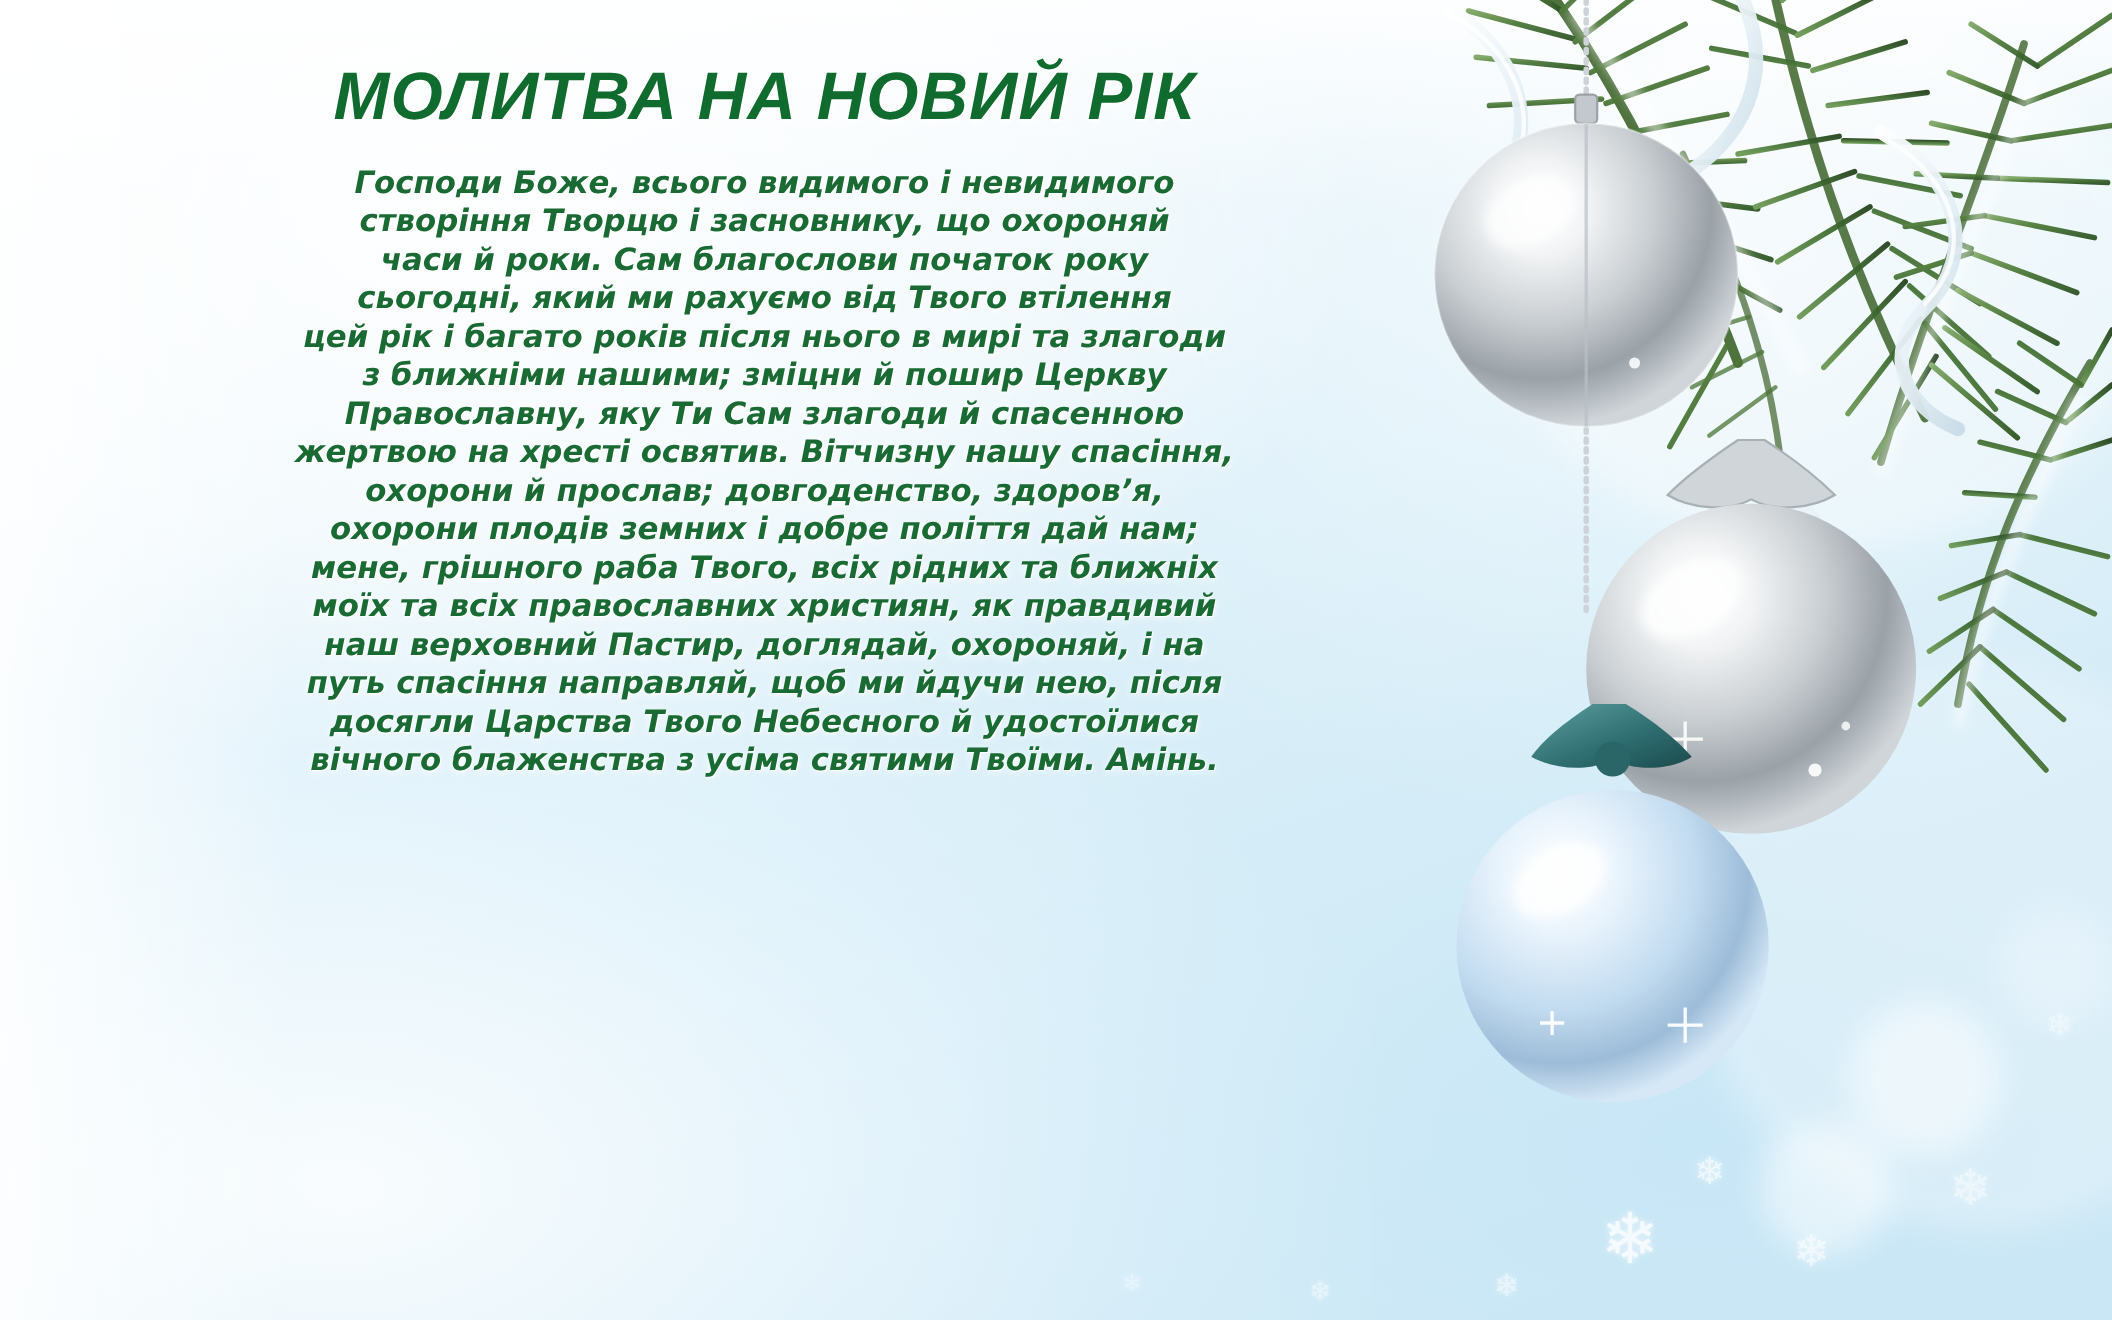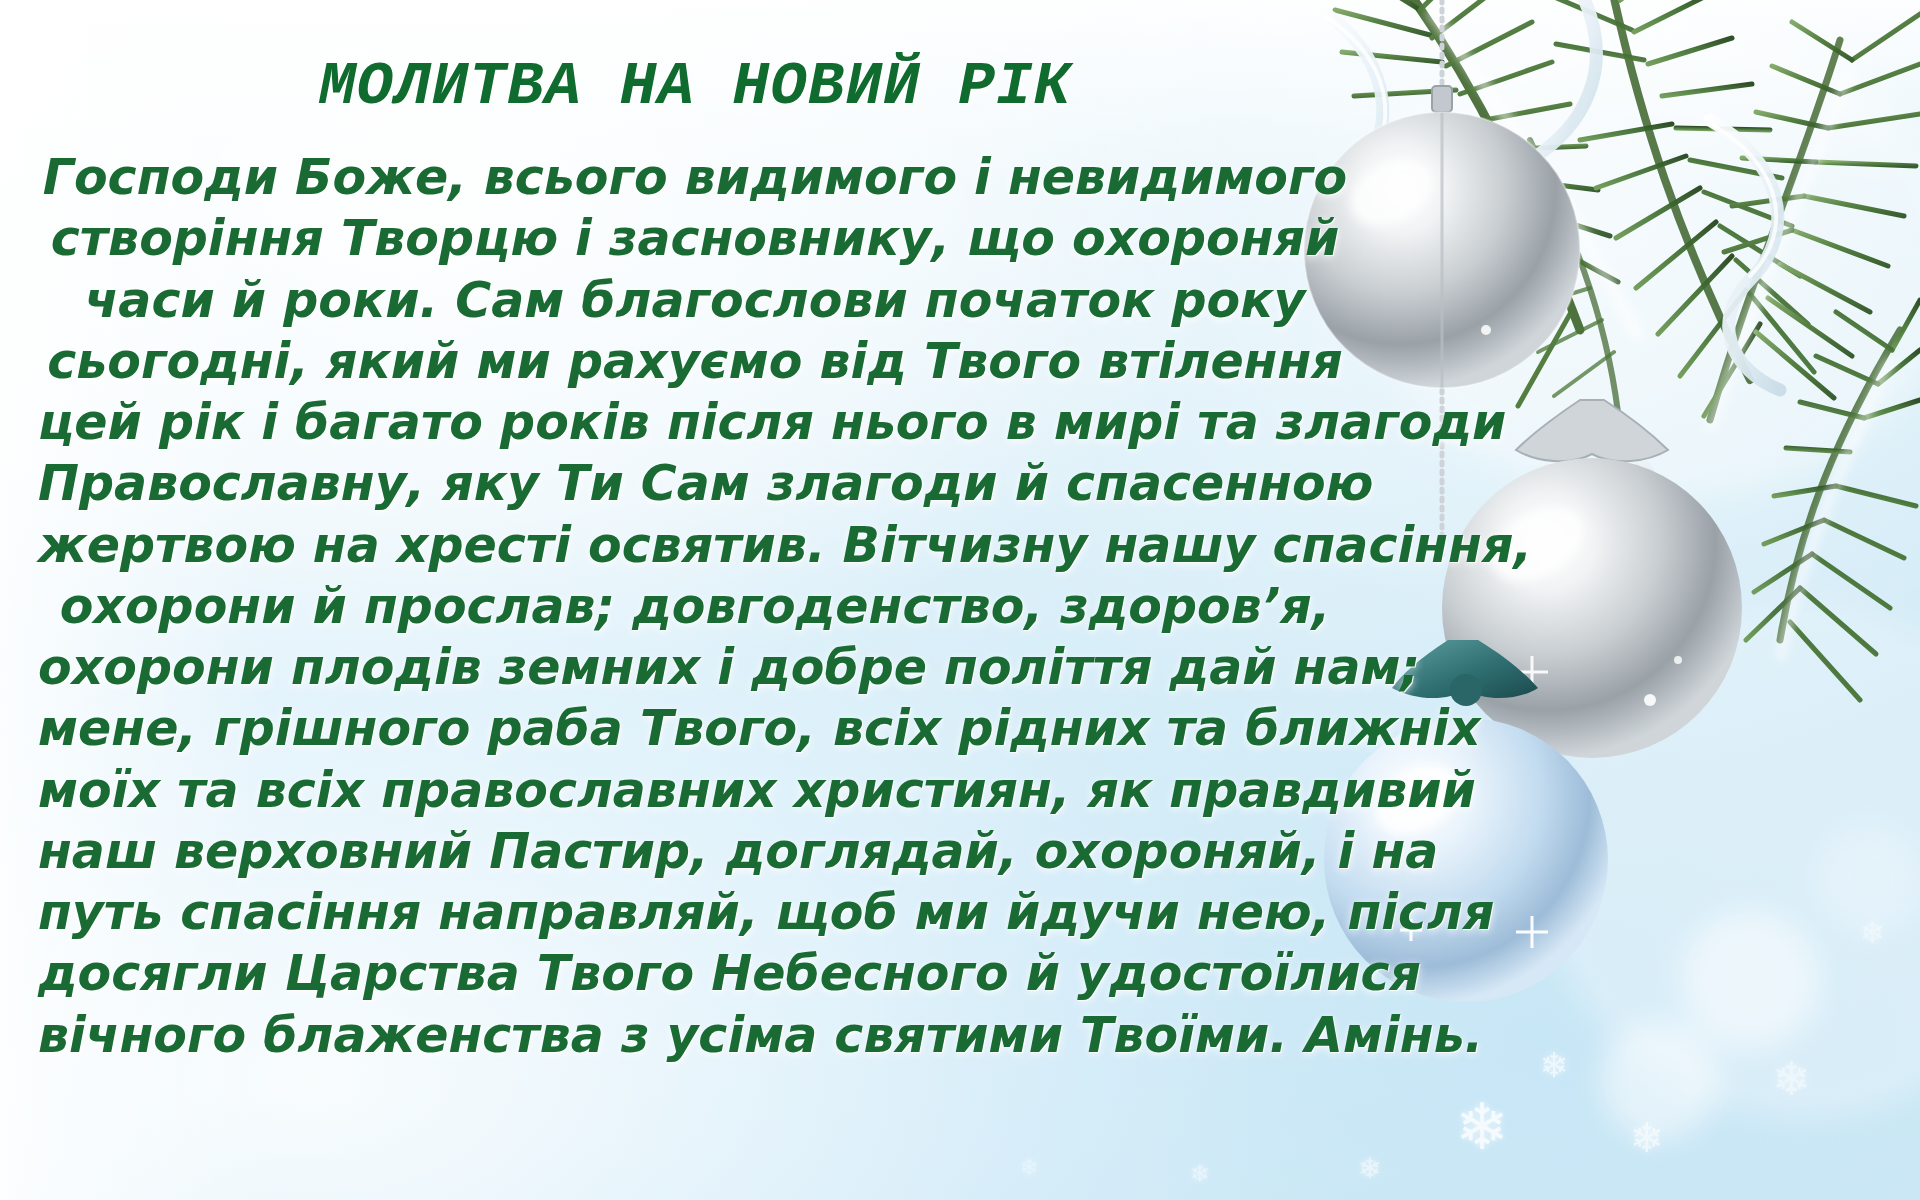--- a/index.html
+++ b/index.html
@@ -74,38 +74,38 @@
   #text-block {
     position: absolute;
     left: 0;
     top: 0;
     width: 1390px;
     padding: 42px 30px 0 30px;
     box-sizing: border-box;
     text-align: center;
   }
   #title {
-    font-family: Liberation Mono, monospace;
+    font-family: Liberation Sans, sans-serif;
     font-weight: 700;
     font-style: italic;
     font-size: 61px;
     letter-spacing: 1px;
     color: #0f6b2e;
     margin: 10px 0 26px 0;
     text-shadow:
       2px 2px 0 rgba(255,255,255,0.85),
       -1px -1px 0 rgba(255,255,255,0.6),
       0 3px 10px rgba(255,255,255,0.9);
     white-space: nowrap;
   }
   #prayer {
     font-family: "DejaVu Sans", sans-serif;
     font-weight: 700;
     font-style: italic;
-    font-size: 49px;
+    font-size: 28px;
     line-height: 1.25;
     color: #1a6b33;
     text-shadow:
       1px 1px 0 rgba(255,255,255,0.9),
       0 2px 8px rgba(255,255,255,0.85);
     margin: 0;
     padding: 0 8px;
   }
   #prayer .ln { display: block; white-space: nowrap; }
 </style>
@@ -350,20 +350,21 @@
     </div>
 
   <div id="text-block">
     <h1 id="title">МОЛИТВА НА НОВИЙ РІК</h1>
     <div id="prayer">
         <span class="ln">Господи Боже, всього видимого і невидимого</span>
         <span class="ln">створіння Творцю і засновнику, що охороняй</span>
         <span class="ln">часи й роки. Сам благослови початок року</span>
         <span class="ln">сьогодні, який ми рахуємо від Твого втілення</span>
         <span class="ln">цей рік і багато років після нього в мирі та злагоди</span>
+        <span class="ln">з ближніми нашими; зміцни й пошир Церкву</span>
         <span class="ln">Православну, яку Ти Сам злагоди й спасенною</span>
         <span class="ln">жертвою на хресті освятив. Вітчизну нашу спасіння,</span>
         <span class="ln">охорони й прослав; довгоденство, здоров’я,</span>
         <span class="ln">охорони плодів земних і добре поліття дай нам;</span>
         <span class="ln">мене, грішного раба Твого, всіх рідних та ближніх</span>
         <span class="ln">моїх та всіх православних християн, як правдивий</span>
         <span class="ln">наш верховний Пастир, доглядай, охороняй, і на</span>
         <span class="ln">путь спасіння направляй, щоб ми йдучи нею, після</span>
         <span class="ln">досягли Царства Твого Небесного й удостоїлися</span>
         <span class="ln">вічного блаженства з усіма святими Твоїми. Амінь.</span>

